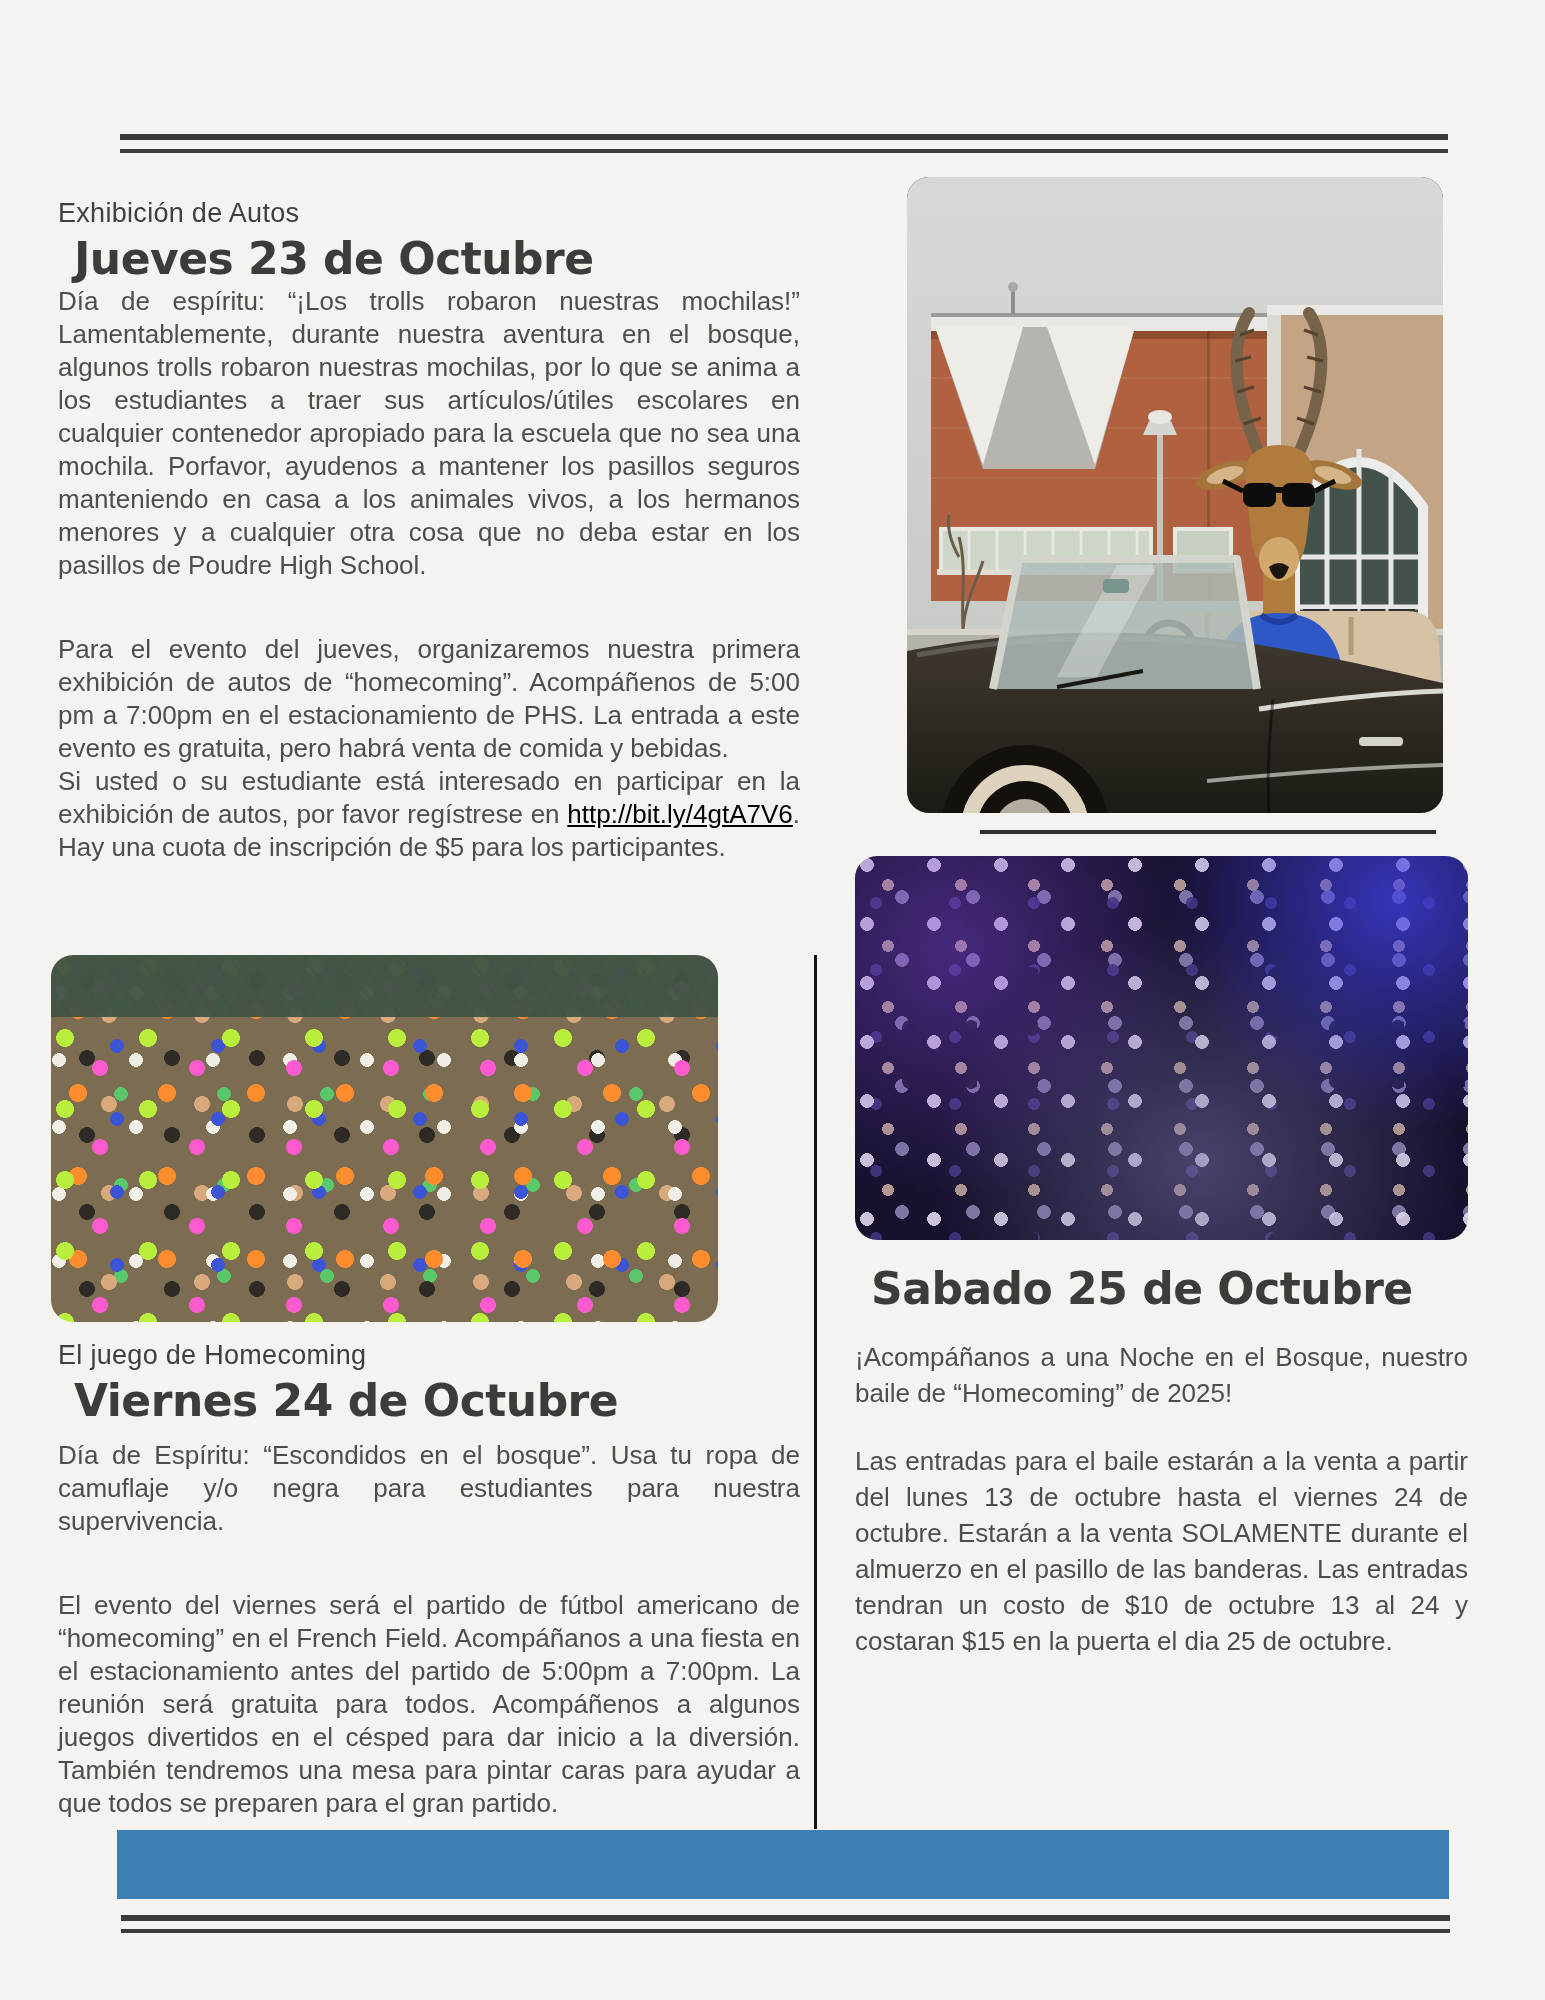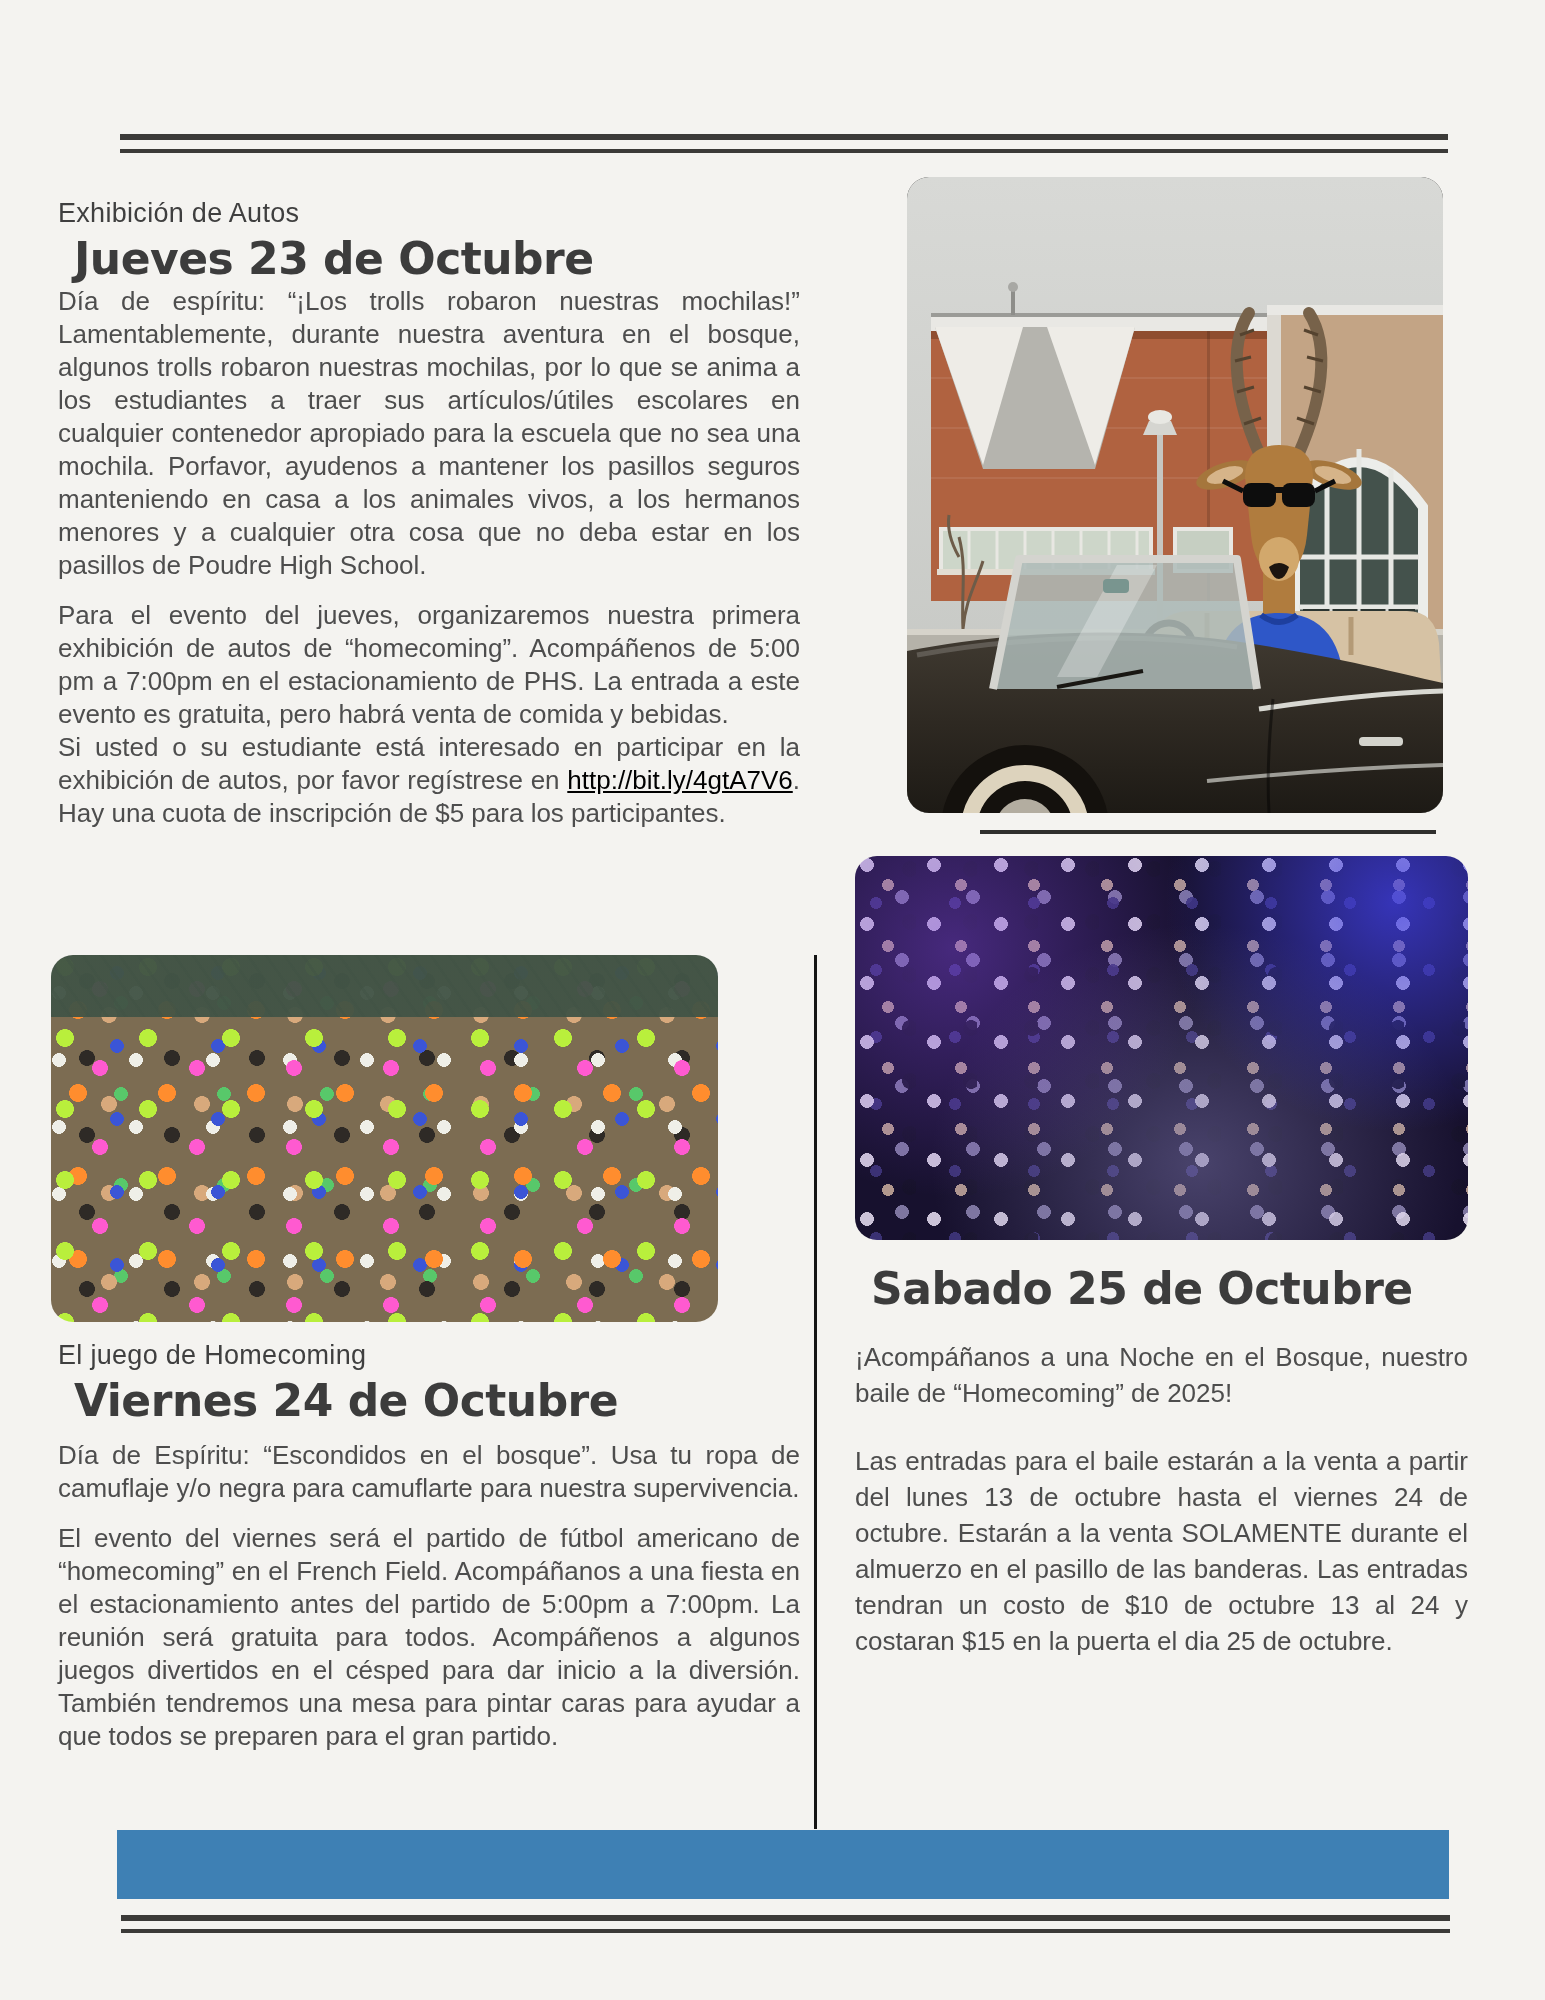--- a/index.html
+++ b/index.html
@@ -12,21 +12,21 @@
   .eyebrow{font-size:27px;line-height:34px;color:#3f3f3f;letter-spacing:.3px;}
   h1.title{
     margin:4px 0 0 16px;font-family:"DejaVu Sans",sans-serif;
     font-size:44px;line-height:1.15;font-weight:bold;color:#3c3c3c;letter-spacing:-0.5px;
   }
   .body-text{font-size:26px;line-height:33px;color:#4d4d4d;text-align:justify;margin:0;}
   .sec{position:absolute;}
   .sec-right .body-text{line-height:36px;}
   .mt-s{}
   .mt-m{margin-top:32px;}
-  .mt-l{margin-top:17px;}
+  .mt-l{margin-top:51px;}
   .photo{position:absolute;overflow:hidden;border-radius:22px;background:#222;}
   .photo svg{display:block;width:100%;height:100%;}
   a.reg-link{color:#000000;text-decoration:underline;}
   .v-divider{position:absolute;background:#141414;}
   .accent-bar{position:absolute;background:#3e80b4;}
   .photo-underline{position:absolute;background:#2f2f2d;}
 
   
   .photo-crowd{
     background-color:#7c6c52;
@@ -186,21 +186,21 @@
 
   <section class="sec sec-right" style="left:855px;top:1260px;width:613px">
     <h1 class="title">Sabado 25 de Octubre</h1>
     <p class="body-text" style="margin-top:24px">¡Acompáñanos a una Noche en el Bosque, nuestro baile de “Homecoming” de 2025!</p>
     <p class="body-text mt-m">Las entradas para el baile estarán a la venta a partir del lunes 13 de octubre hasta el viernes 24 de octubre. Estarán a la venta SOLAMENTE durante el almuerzo en el pasillo de las banderas. Las entradas tendran un costo de $10 de octubre 13 al 24 y costaran $15 en la puerta el dia 25 de octubre.</p>
   </section>
 
   <section class="sec" style="left:58px;top:1338px;width:742px">
     <div class="eyebrow">El juego de Homecoming</div>
     <h1 class="title">Viernes 24 de Octubre</h1>
-    <p class="body-text" style="margin-top:12px">Día de Espíritu: “Escondidos en el bosque”. Usa tu ropa de camuflaje y/o negra para camuflarte para nuestra supervivencia.</p>
+    <p class="body-text" style="margin-top:12px">Día de Espíritu: “Escondidos en el bosque”. Usa tu ropa de camuflaje y/o negra para estudiantes para nuestra supervivencia.</p>
     <p class="body-text mt-l">El evento del viernes será el partido de fútbol americano de “homecoming” en el French Field. Acompáñanos a una fiesta en el estacionamiento antes del partido de 5:00pm a 7:00pm. La reunión será gratuita para todos. Acompáñenos a algunos juegos divertidos en el césped para dar inicio a la diversión. También tendremos una mesa para pintar caras para ayudar a que todos se preparen para el gran partido.</p>
   </section>
 
   <div class="accent-bar" style="left:117px;top:1830px;width:1332px;height:69px"></div>
   <div class="rule" style="left:121px;top:1915px;width:1329px;height:6px"></div>
   <div class="rule" style="left:121px;top:1929px;width:1329px;height:4px"></div>
 
 </div>
 
 </body></html>

